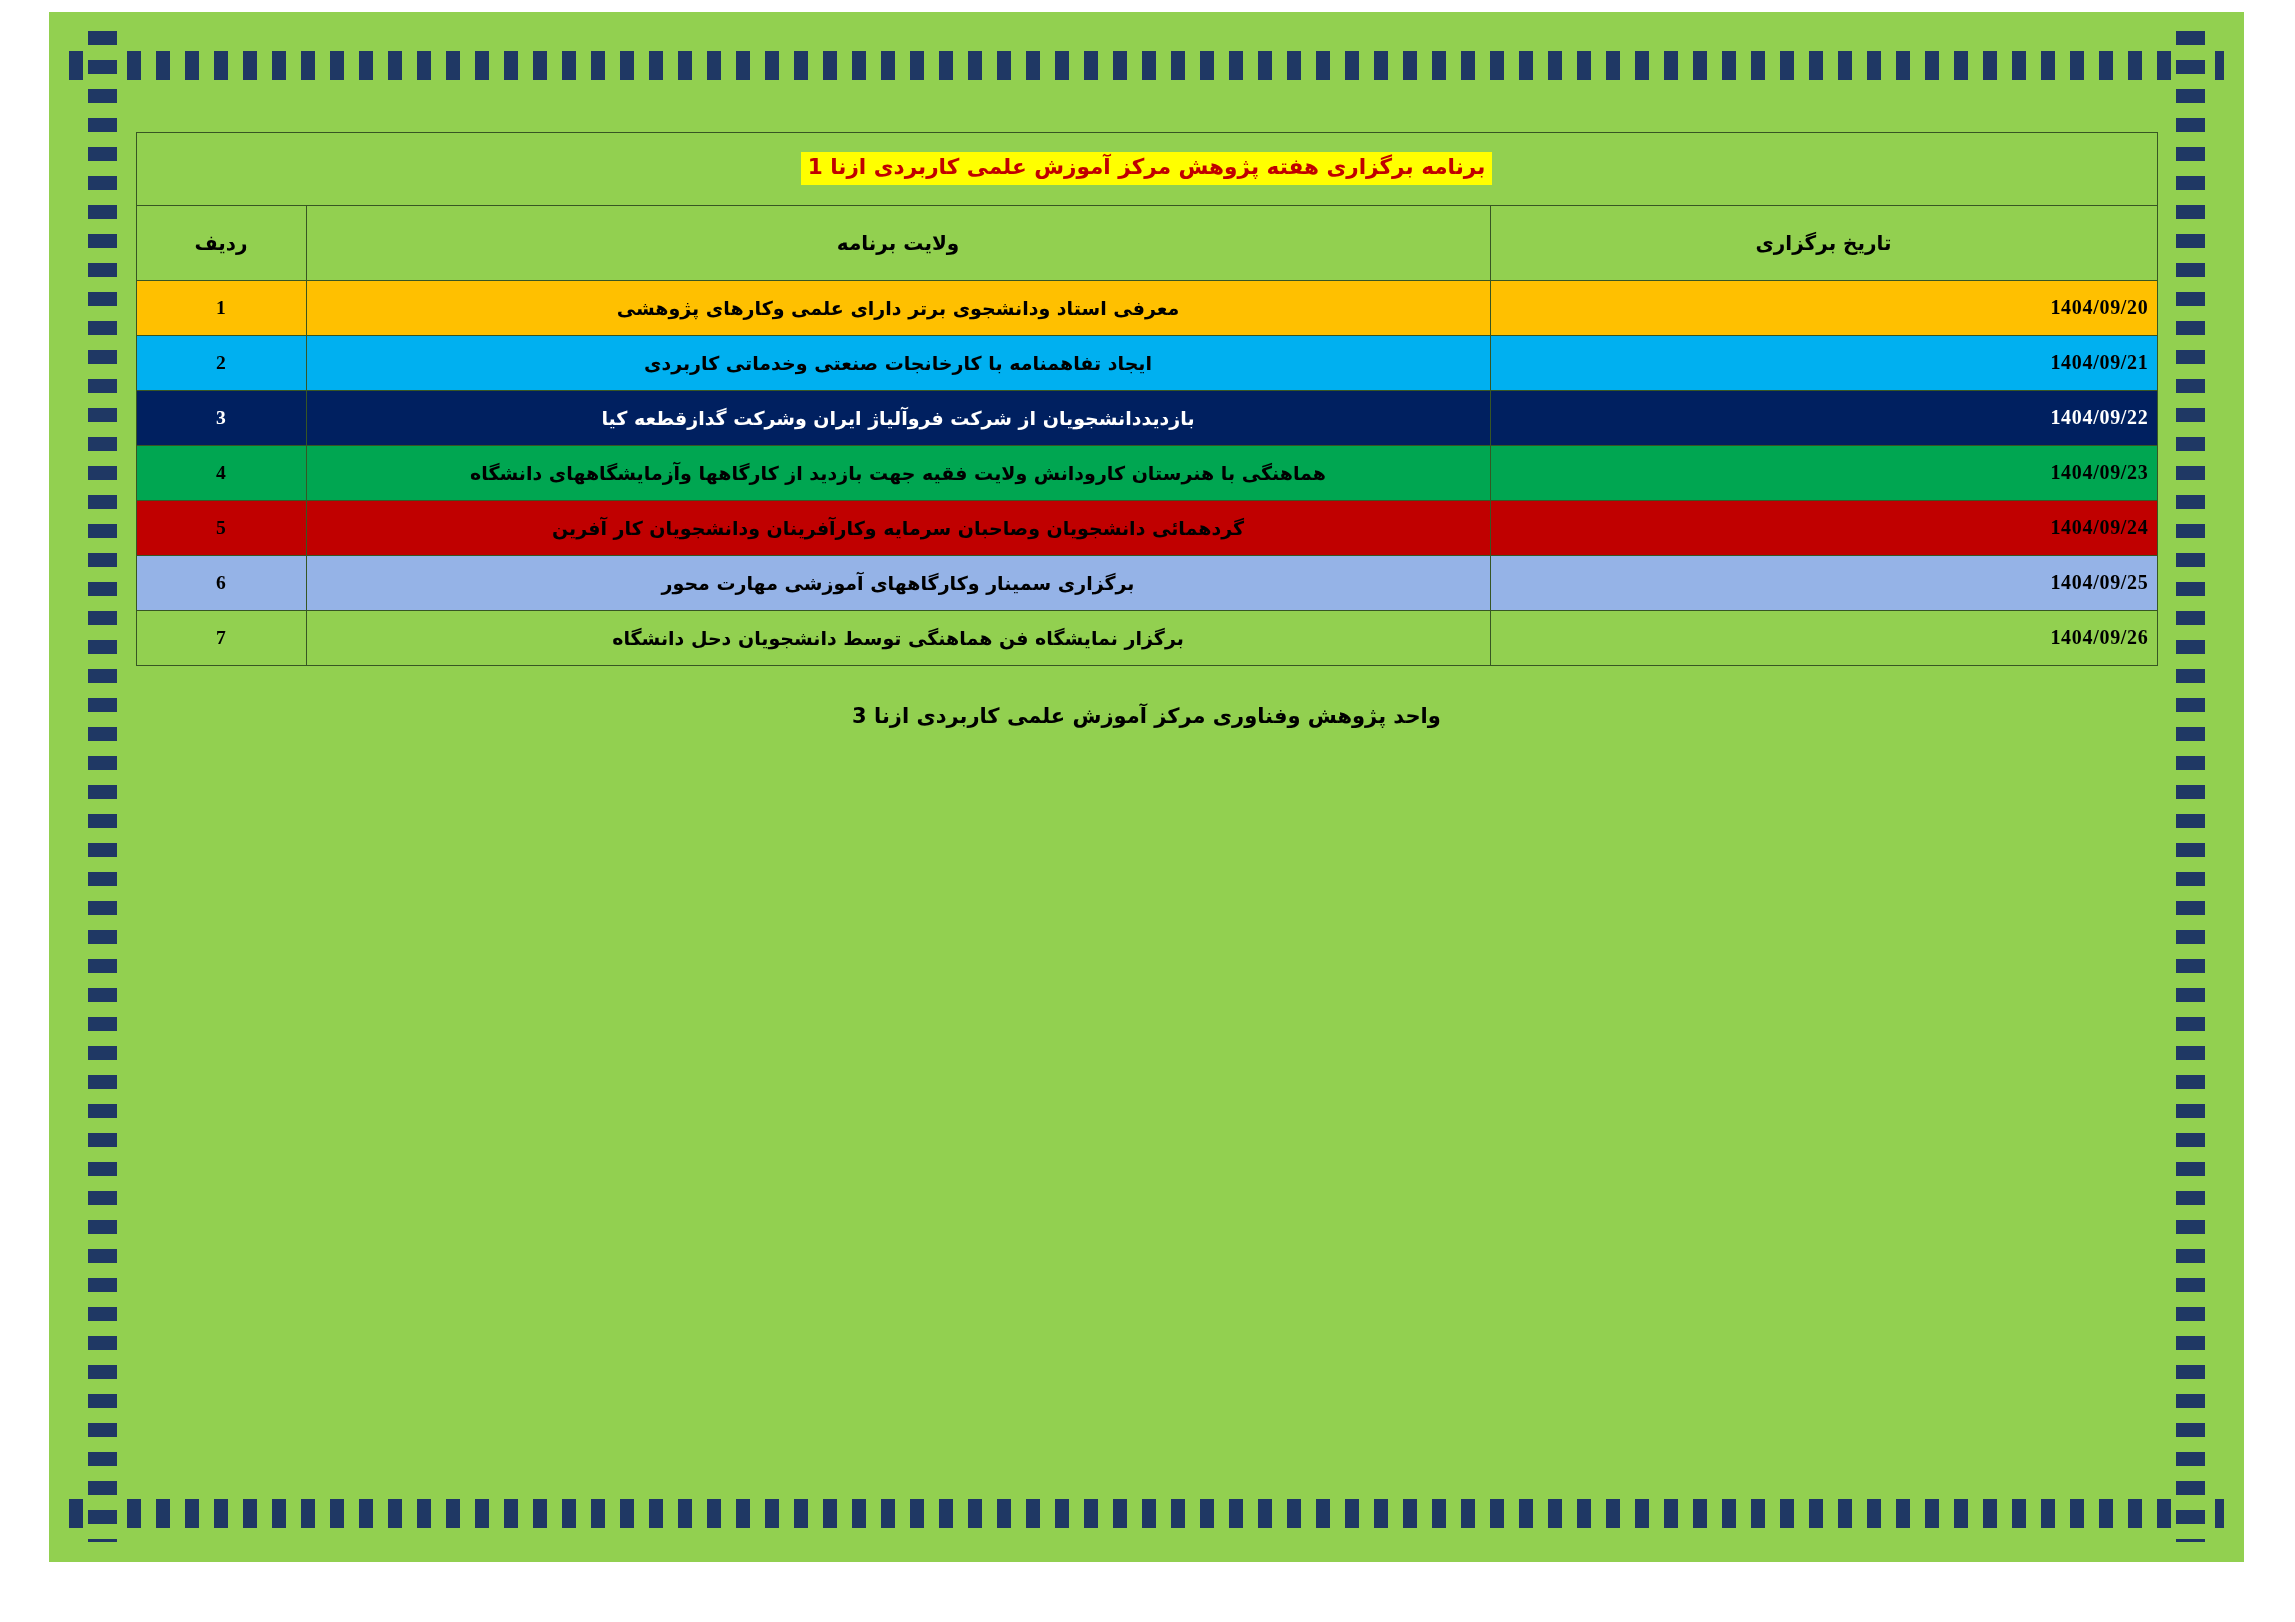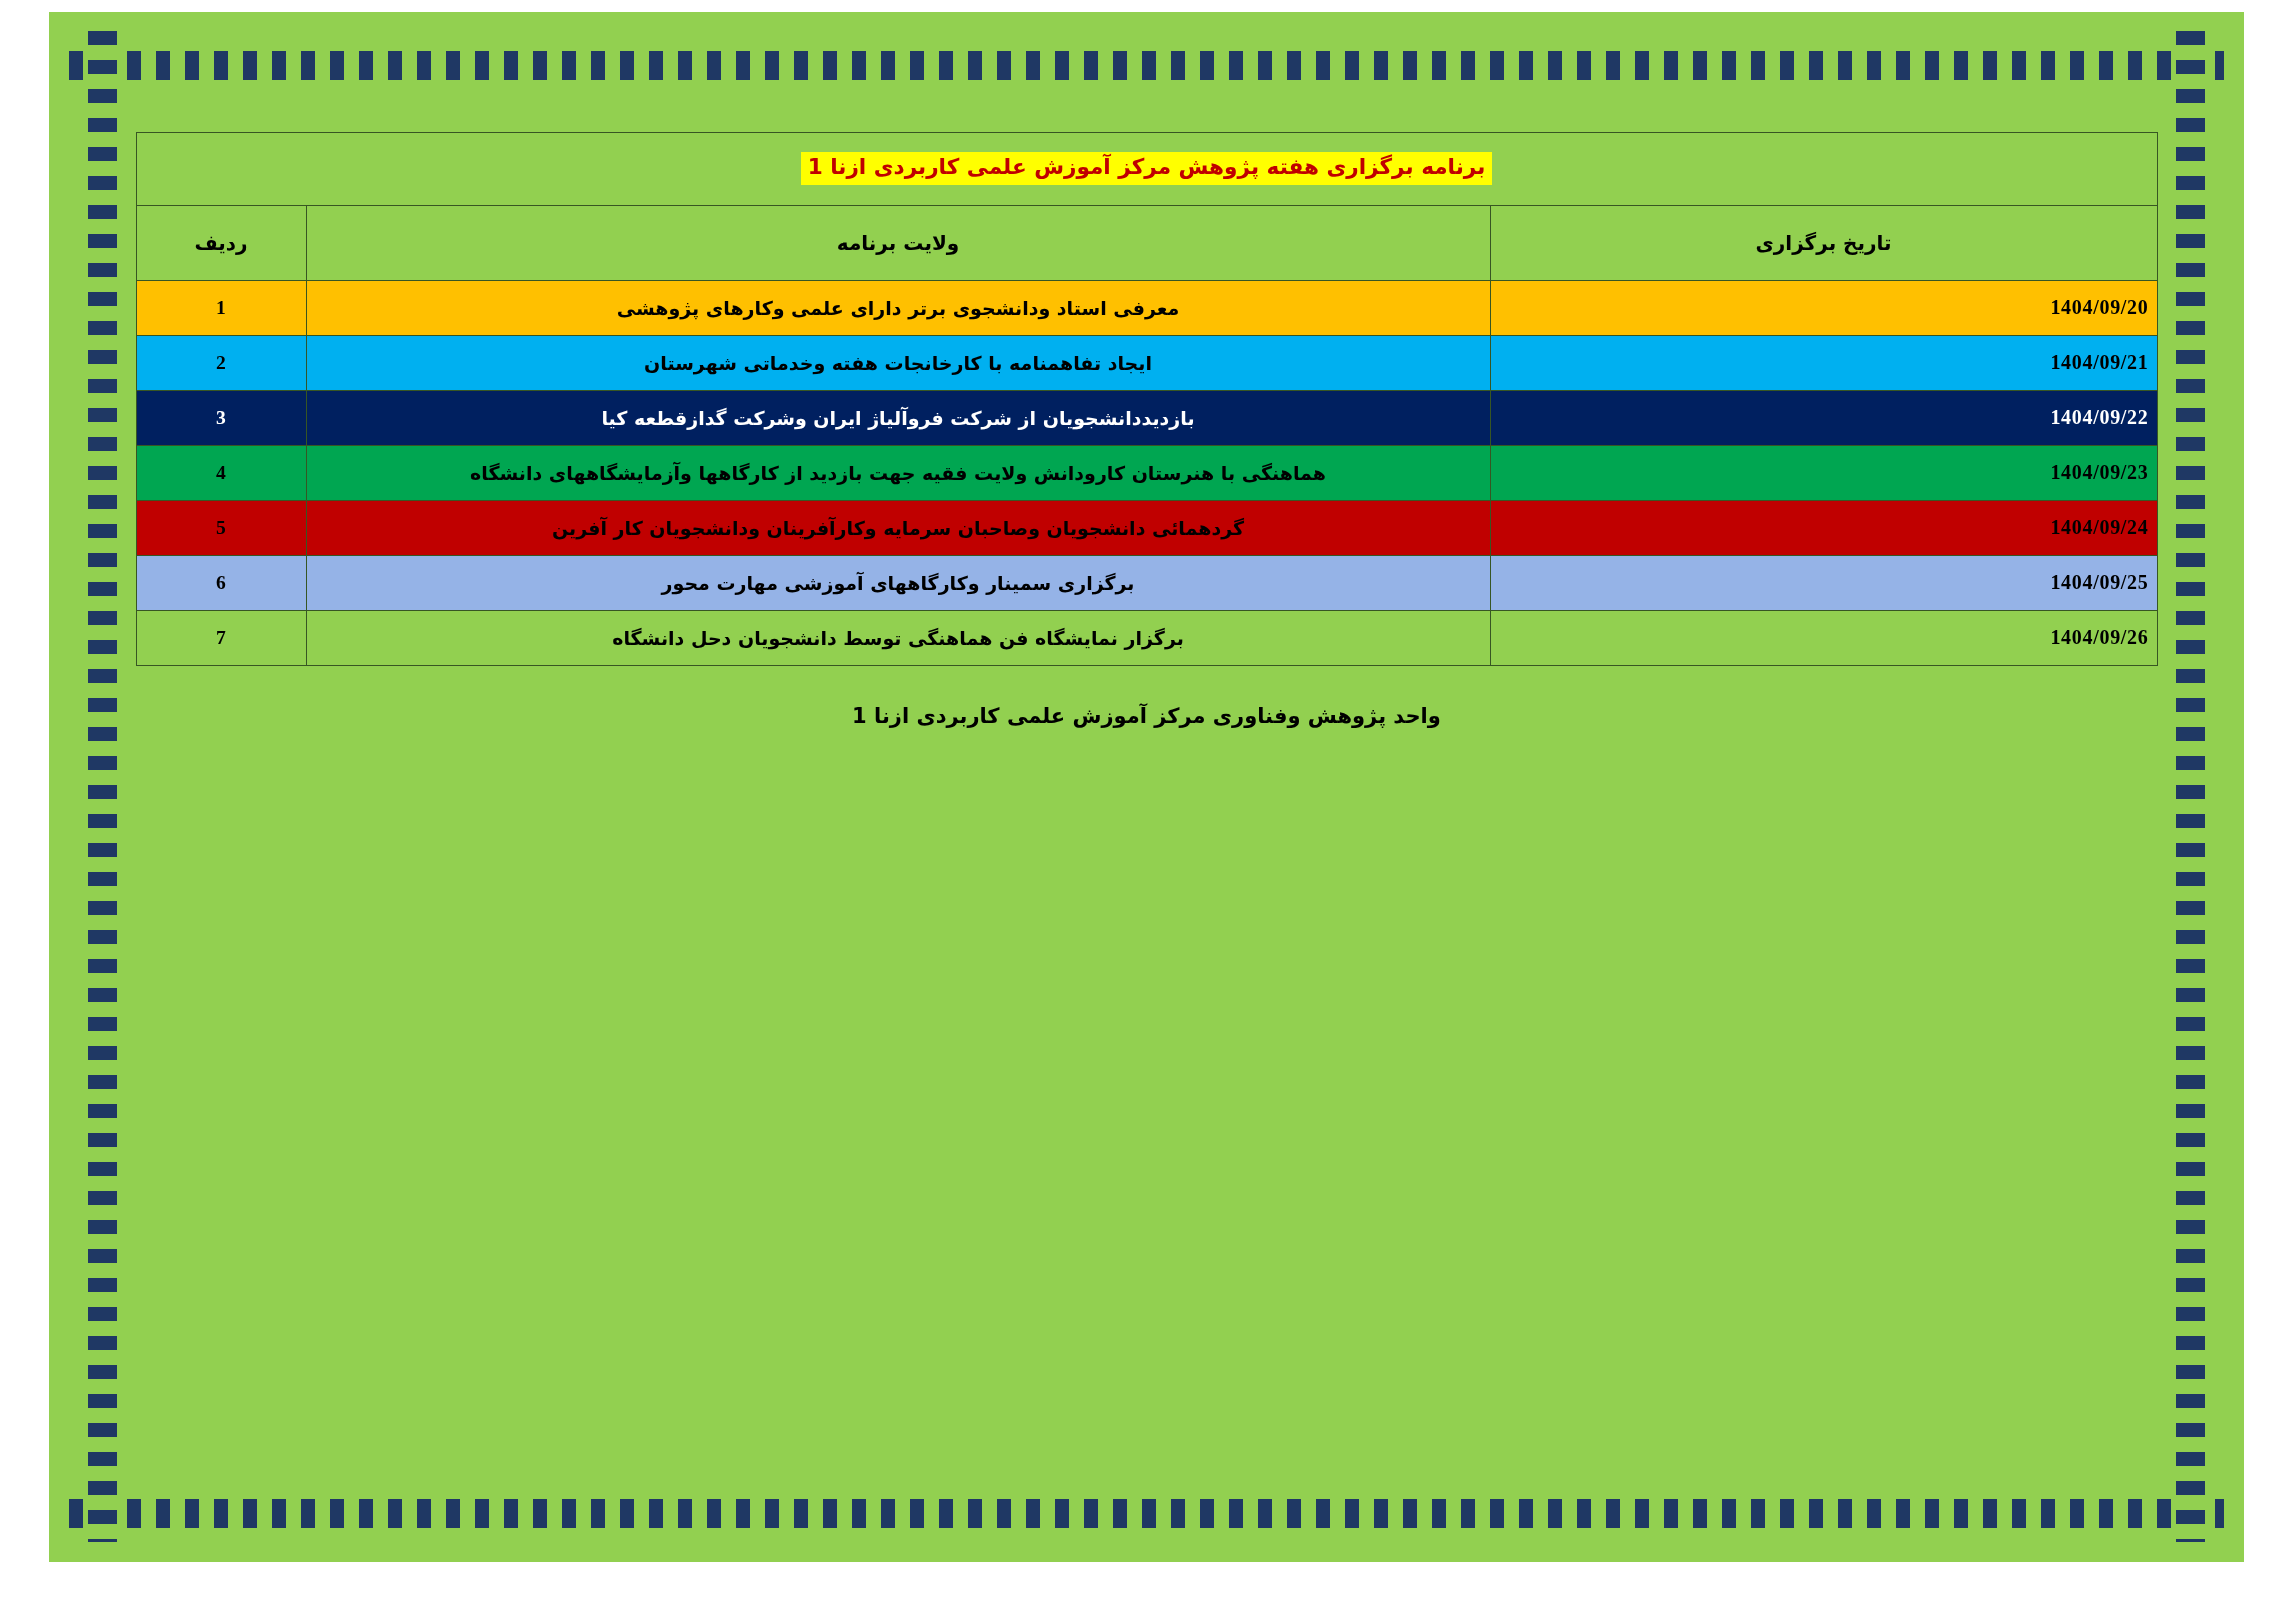--- a/index.html
+++ b/index.html
@@ -179,21 +179,21 @@
           <td class="hdr">ولایت برنامه</td>
           <td class="hdr">ردیف</td>
         </tr>
       <tr style="background: rgb(255, 192, 0);">
             <td class="cell-date" style="color: rgb(0, 0, 0);">1404/09/20</td>
             <td class="cell-title" style="color: rgb(0, 0, 0);">معرفی استاد ودانشجوی برتر دارای علمی وکارهای پژوهشی</td>
             <td class="cell-index" style="color: rgb(0, 0, 0);">1</td>
           </tr>
           <tr style="background: rgb(0, 176, 240);">
             <td class="cell-date" style="color: rgb(0, 0, 0);">1404/09/21</td>
-            <td class="cell-title" style="color: rgb(0, 0, 0);">ایجاد تفاهمنامه با کارخانجات هفته وخدماتی شهرستان</td>
+            <td class="cell-title" style="color: rgb(0, 0, 0);">ایجاد تفاهمنامه با کارخانجات صنعتی وخدماتی کاربردی</td>
             <td class="cell-index" style="color: rgb(0, 0, 0);">2</td>
           </tr>
           <tr style="background: rgb(0, 32, 96);">
             <td class="cell-date" style="color: rgb(255, 255, 255);">1404/09/22</td>
             <td class="cell-title" style="color: rgb(255, 255, 255);">بازدیددانشجویان از شرکت فروآلیاژ ایران وشرکت گدازقطعه کیا</td>
             <td class="cell-index" style="color: rgb(255, 255, 255);">3</td>
           </tr>
           <tr style="background: rgb(0, 166, 81);">
             <td class="cell-date" style="color: rgb(0, 0, 0);">1404/09/23</td>
             <td class="cell-title" style="color: rgb(0, 0, 0);">هماهنگی با هنرستان کارودانش ولایت فقیه جهت بازدید از کارگاهها وآزمایشگاههای دانشگاه</td>
@@ -210,17 +210,17 @@
             <td class="cell-index" style="color: rgb(0, 0, 0);">6</td>
           </tr>
           <tr style="background: rgb(146, 208, 80);">
             <td class="cell-date" style="color: rgb(0, 0, 0);">1404/09/26</td>
             <td class="cell-title" style="color: rgb(0, 0, 0);">برگزار نمایشگاه فن هماهنگی توسط دانشجویان دحل دانشگاه</td>
             <td class="cell-index" style="color: rgb(0, 0, 0);">7</td>
           </tr>
         </tbody>
     </table>
 
-    <div class="footer-note">واحد پژوهش وفناوری مرکز آموزش علمی کاربردی ازنا 1</div>
+    <div class="footer-note">واحد پژوهش وفناوری مرکز آموزش علمی کاربردی ازنا 3</div>
 
   </div>
 </div>
 
 
 </body></html>

